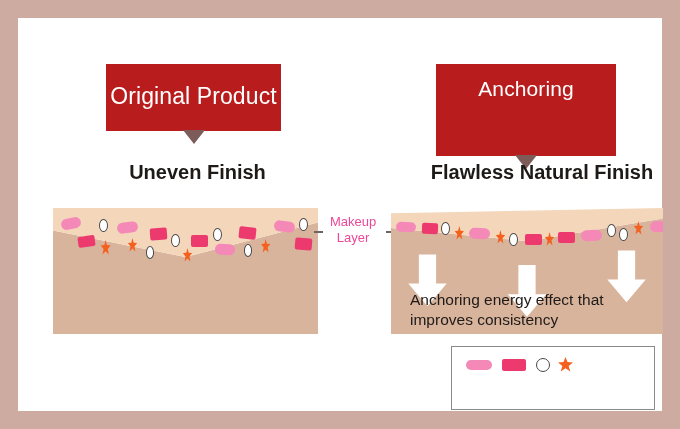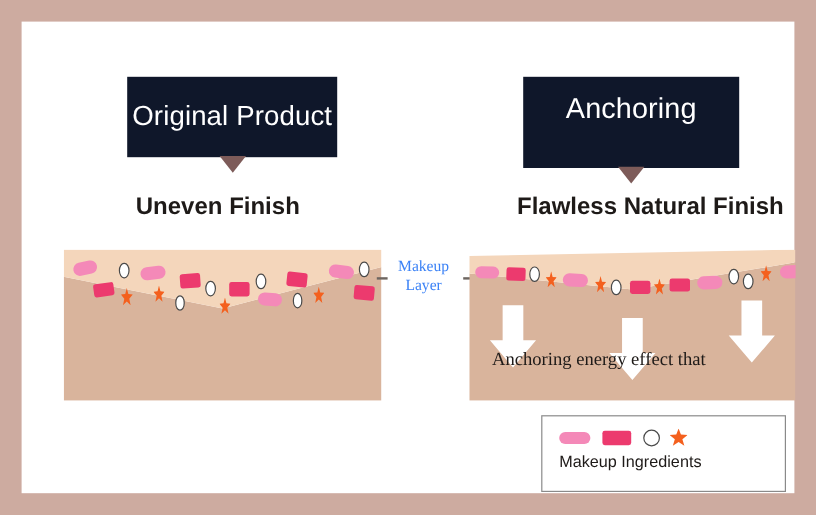--- a/index.html
+++ b/index.html
@@ -12,77 +12,77 @@
 
   .card{
     position:absolute;left:18px;top:18px;
     width:644px;height:393px;
     background:#ffffff;
   }
 
   
   .badge{
     position:absolute;
-    background:#0f172a;
+    background:#b91c1c;
     color:#ffffff;
     text-align:center;
     line-height:1.18;
     letter-spacing:.1px;
   }
   .badge .tail{
     position:absolute;left:50%;bottom:-13px;
     width:0;height:0;margin-left:-11px;
     border-left:11px solid transparent;
     border-right:11px solid transparent;
     border-top:14px solid #7d5b59;
   }
   #badge-left{left:88px;top:46px;width:175px;height:67px;font-size:23px;}
   #badge-left .btxt{display:block;padding-top:19px;}
-  #badge-right{left:418px;top:46px;width:180px;height:76px;font-size:24px;}
+  #badge-right{left:418px;top:46px;width:180px;height:92px;font-size:21px;}
   #badge-right .btxt{display:block;padding-top:13px;}
 
   
   .subhead{
     position:absolute;text-align:center;
     font-size:20px;font-weight:bold;color:#1e1a18;
     white-space:nowrap;
   }
-  #sub-left{left:76px;top:143px;width:175px;}
+  #sub-left{left:92px;top:143px;width:175px;}
   #sub-right{left:404px;top:143px;width:240px;}
 
   
   .diagram{position:absolute;top:190px;height:126px;overflow:hidden;}
   #diagram-left{left:35px;width:265px;}
   #diagram-right{left:373px;width:272px;}
   .diagram svg{display:block;width:100%;height:100%;}
 
   .particle{position:absolute;}
   .pill{border-radius:999px;}
   .rect{border-radius:2px;}
   .circ{border-radius:50%;background:#ffffff;border:1.6px solid #4a4a4a;box-sizing:border-box;}
   .star{
     background:#f4601e;
     clip-path:polygon(50% 0%,63% 34%,100% 36%,71% 60%,82% 96%,50% 75%,18% 96%,29% 60%,0% 36%,37% 34%);
   }
 
   
   #makeup-label{
     position:absolute;left:303px;top:196px;width:64px;
-    text-align:center;font-size:13px;color:#3b82f6;line-height:1.25;font-family:Liberation Serif, serif;
+    text-align:center;font-size:13px;color:#ec4899;line-height:1.25;
   }
   .tick{
     position:absolute;top:213px;width:9px;height:1.5px;background:#6d6560;
   }
   #tick-left{left:296px;}
   #tick-right{left:368px;}
 
   
   #effect-caption{
     position:absolute;left:392px;top:272px;width:240px;
-    font-size:15.5px;color:#1e1a18;line-height:1.32;font-family:Liberation Serif, serif;
+    font-size:15.5px;color:#1e1a18;line-height:1.32;
   }
 
   
   #legend{
     position:absolute;left:433px;top:328px;width:204px;height:64px;
     border:1px solid #8a8a8a;background:#ffffff;box-sizing:border-box;
   }
   #legend-icons{position:relative;height:18px;margin:9px 0 0 14px;}
   #legend-text{
     margin:2px 0 0 14px;font-size:13.5px;color:#1e1a18;line-height:1.28;
@@ -165,28 +165,28 @@
           <div class="particle pill" style="left: 189.737px; top: 22px; width: 21.2293px; height: 11px; background: rgb(244, 137, 184); transform: rotate(-3deg);"></div>
           <div class="particle circ" style="left: 216.273px; top: 16px; width: 8.62439px; height: 13px;"></div>
           <div class="particle circ" style="left: 228.215px; top: 20px; width: 8.62439px; height: 13px;"></div>
           <div class="particle star" style="left: 242.81px; top: 13px; width: 9.2878px; height: 14px;"></div>
           <div class="particle pill" style="left: 258.732px; top: 13px; width: 19.9024px; height: 11px; background: rgb(244, 137, 184); transform: rotate(-2deg);"></div>
         </div>
     </div>
 
     <div id="effect-caption">
       <div>Anchoring energy effect that</div>
+      <div>improves consistency</div>
     </div>
 
     <div id="legend">
       <div id="legend-icons">
           <div class="particle pill" style="left: 0px; top: 4px; width: 26px; height: 10px; background: rgb(244, 137, 184);"></div>
           <div class="particle rect" style="left: 36px; top: 3px; width: 24px; height: 12px; background: rgb(236, 58, 110);"></div>
           <div class="particle circ" style="left: 70px; top: 2px; width: 14px; height: 14px;"></div>
           <div class="particle star" style="left: 92px; top: 1px; width: 15px; height: 15px; background: rgb(244, 96, 30);"></div>
         </div>
       <div id="legend-text">
-        <div>Makeup Ingredients</div>
       </div>
     </div>
 
   </div>
 </div>
 
 </body></html>

